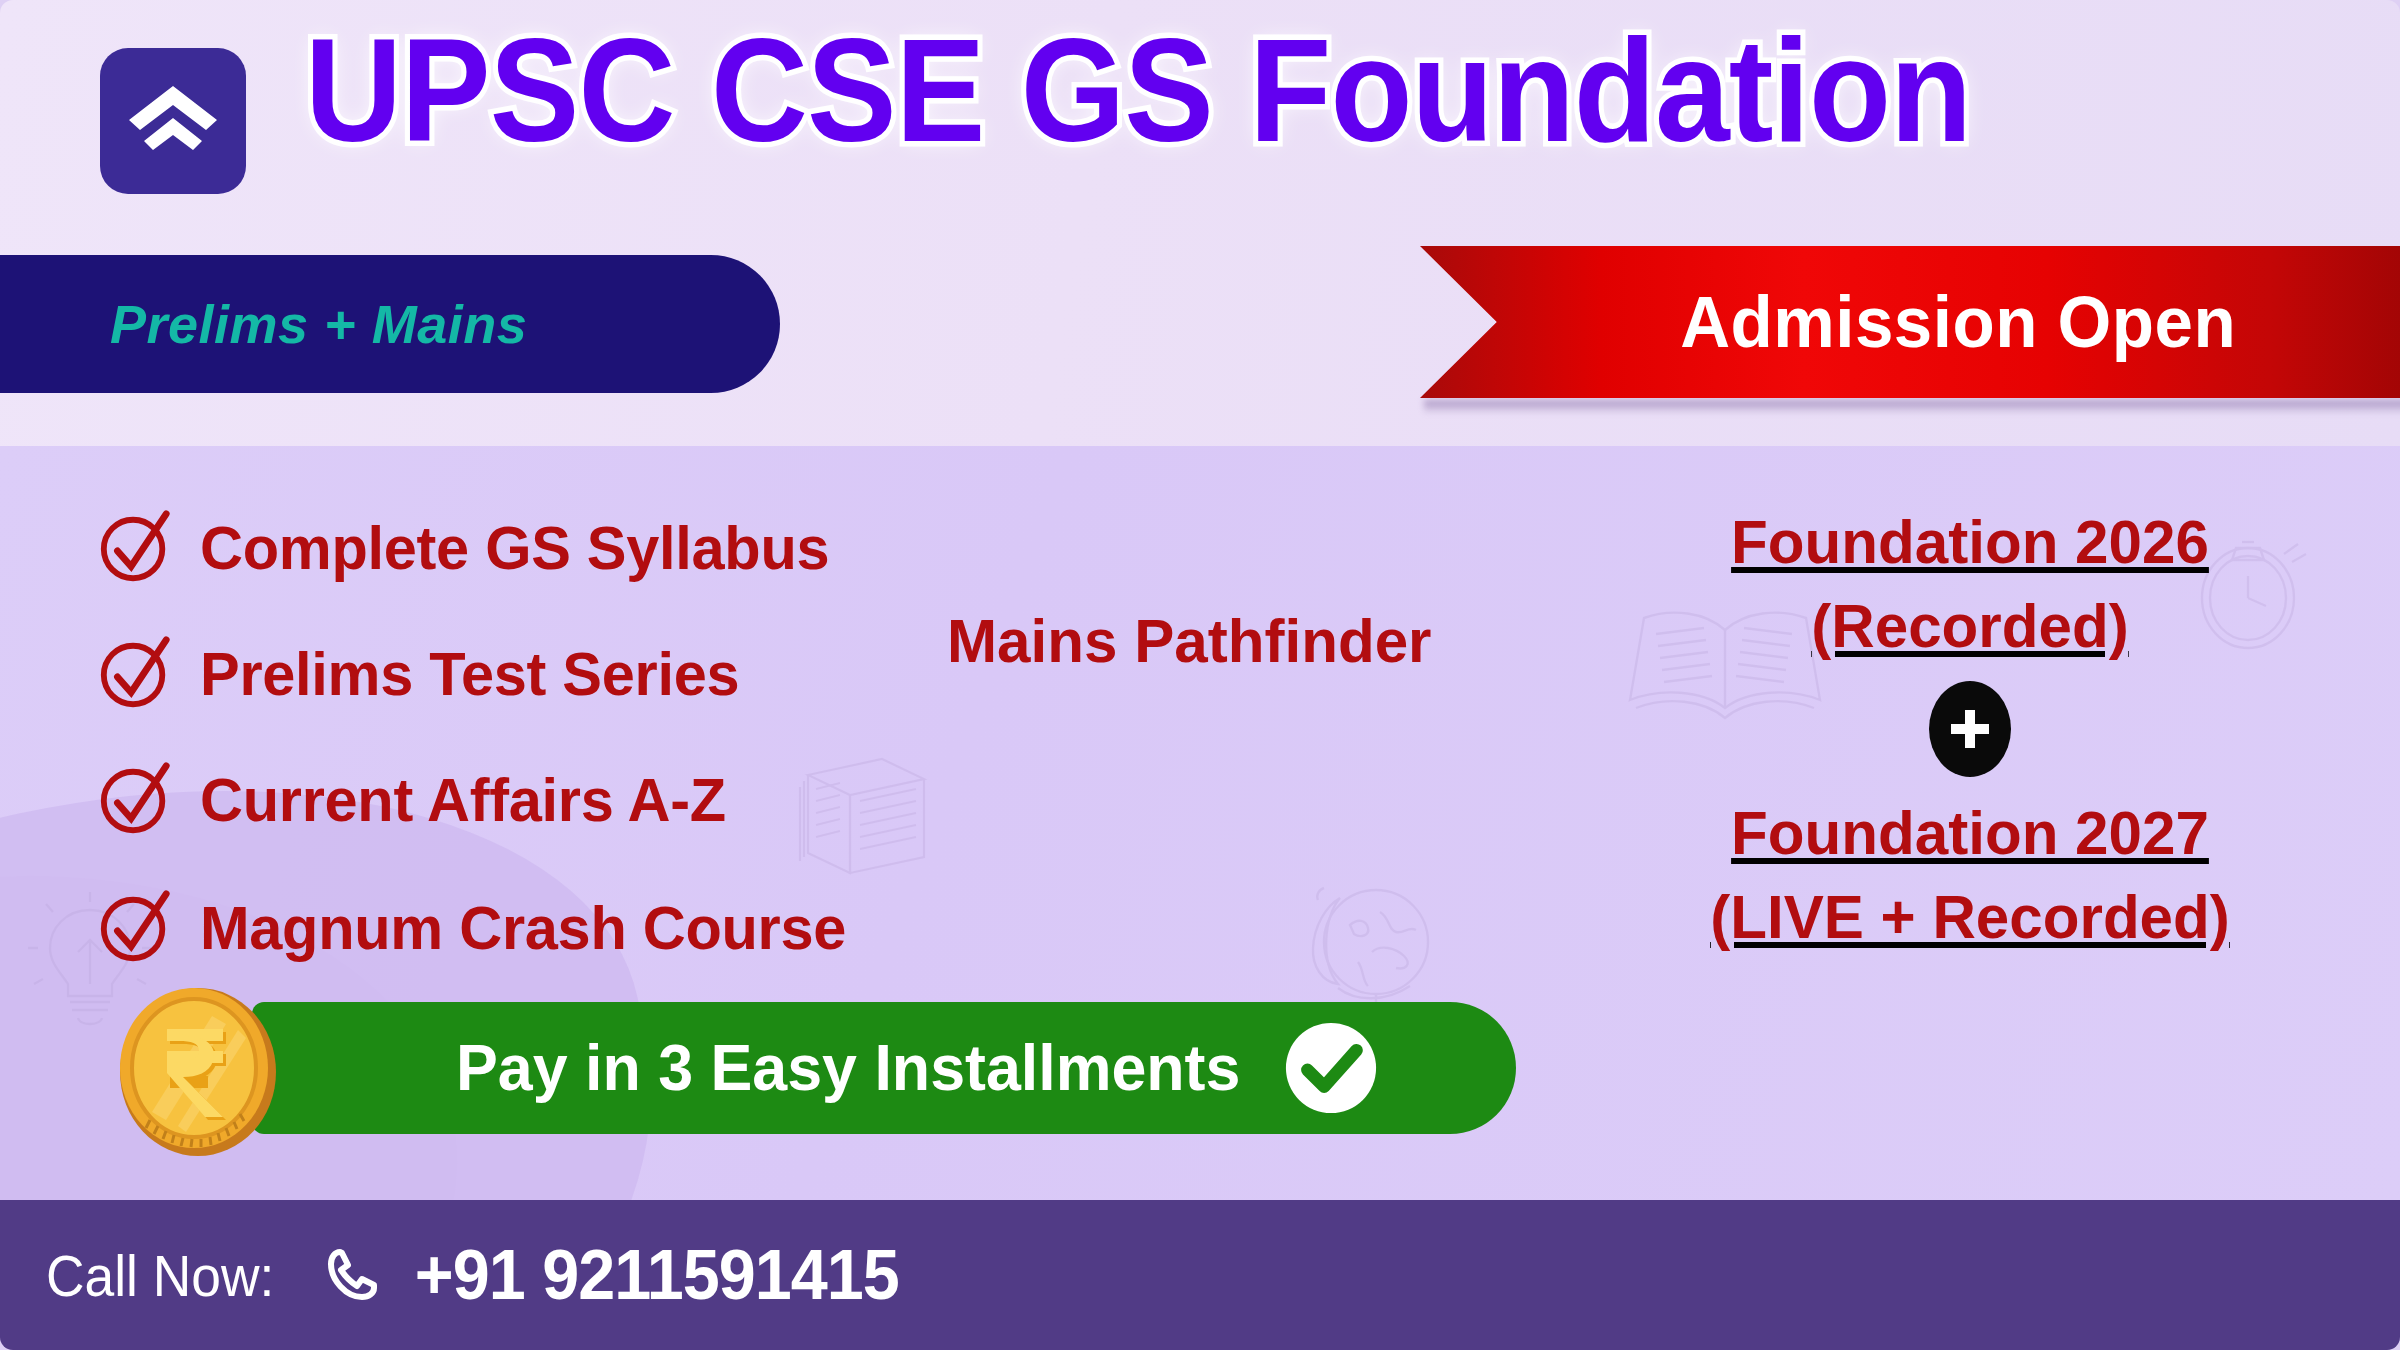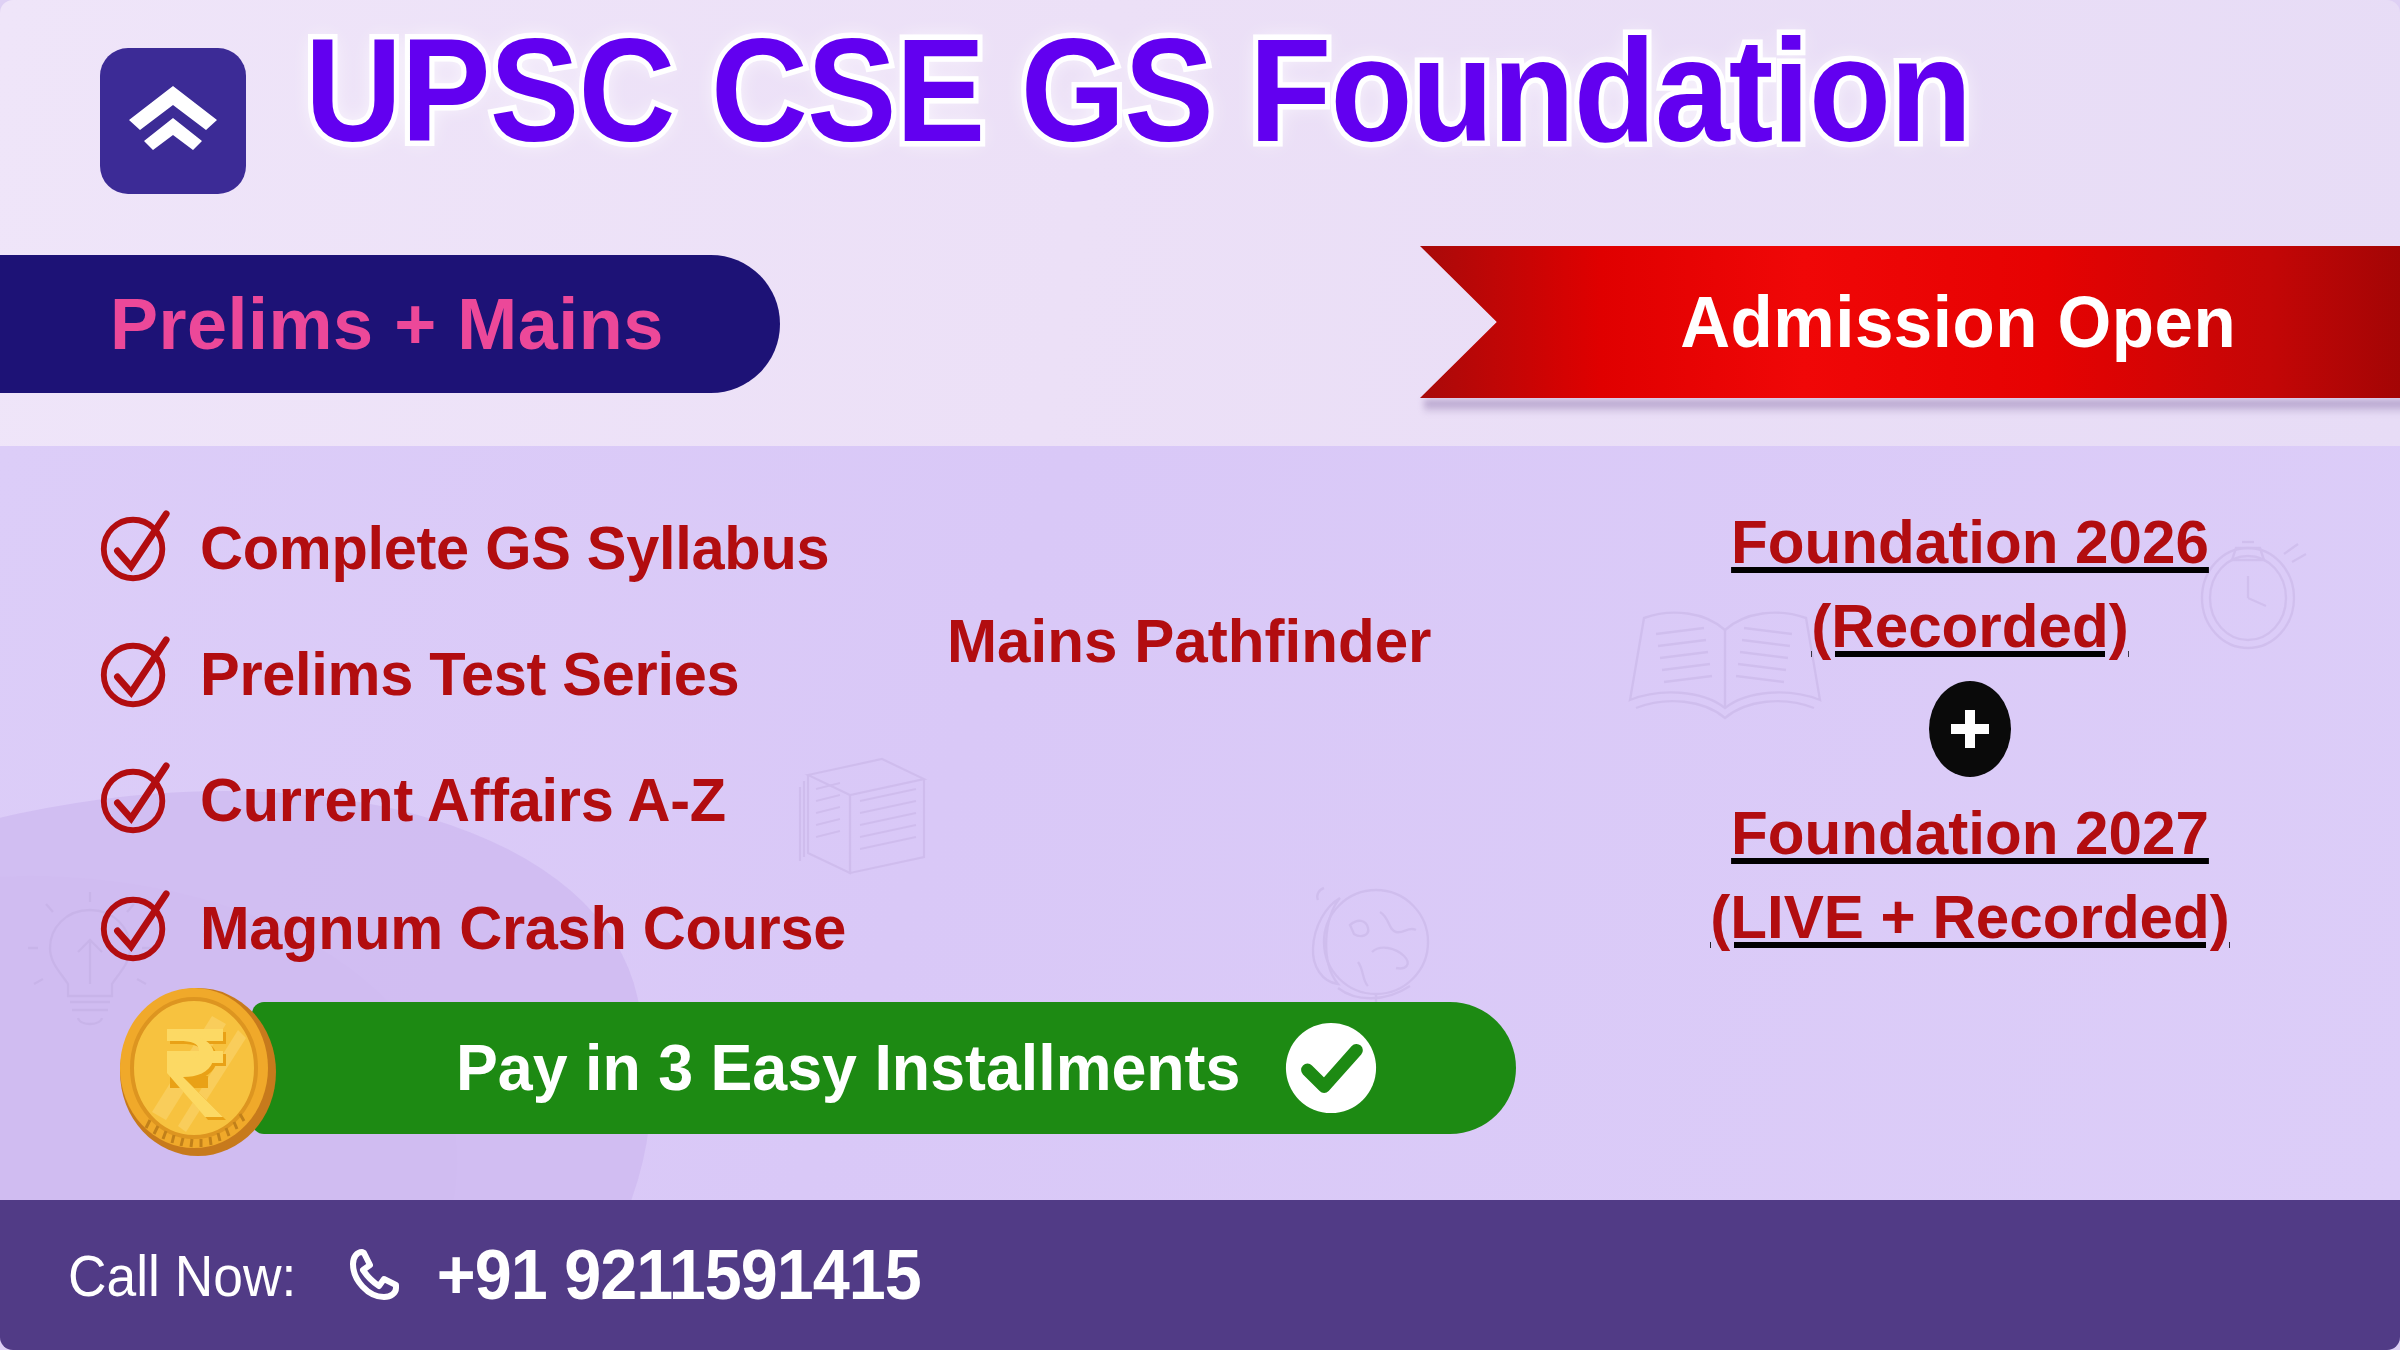--- a/index.html
+++ b/index.html
@@ -76,23 +76,24 @@
   
   .pill-prelims {
     position:absolute; left:-60px; top:255px;
     height:138px; min-width:840px;
     background:#1d1276;
     border-radius:0 72px 72px 0;
     display:flex; align-items:center;
     padding:0 90px 0 170px;
   }
   .pill-prelims span {
-    color:#ec4899;
-    font-size:72px;
-    font-weight:bold;
+    color:#14b8a6;
+    font-size:54px;
+    font-weight:bold;
+    font-style:italic;
     letter-spacing:.5px;
     white-space:nowrap;
   }
 
   
   .ribbon {
     position:absolute; left:1420px; top:246px;
     width:1010px; height:152px;
     background:linear-gradient(90deg,#a80a0a 0%,#e00000 18%,#f00707 38%,#e60202 62%,#c40606 84%,#9c0505 100%);
     clip-path:polygon(0 0, 100% 0, 100% 100%, 0 100%, 7.6% 50%);
@@ -193,21 +194,21 @@
     border-radius:50%;
     display:flex; align-items:center; justify-content:center;
   }
   .plus-badge svg { display:block; }
 
   
   .footer {
     position:absolute; left:0; top:1200px;
     width:2400px; height:150px;
     background:#513b86;
-    display:flex; align-items:center;padding-left:22px;
+    display:flex; align-items:center;
   }
   .call-group {
     display:flex; align-items:center; gap:20px;
     margin-left:46px;
   }
   .call-label {
     color:#ffffff; font-size:58px; font-weight:normal;
     transform:scaleX(.92); transform-origin:left center;
     white-space:nowrap;
   }

